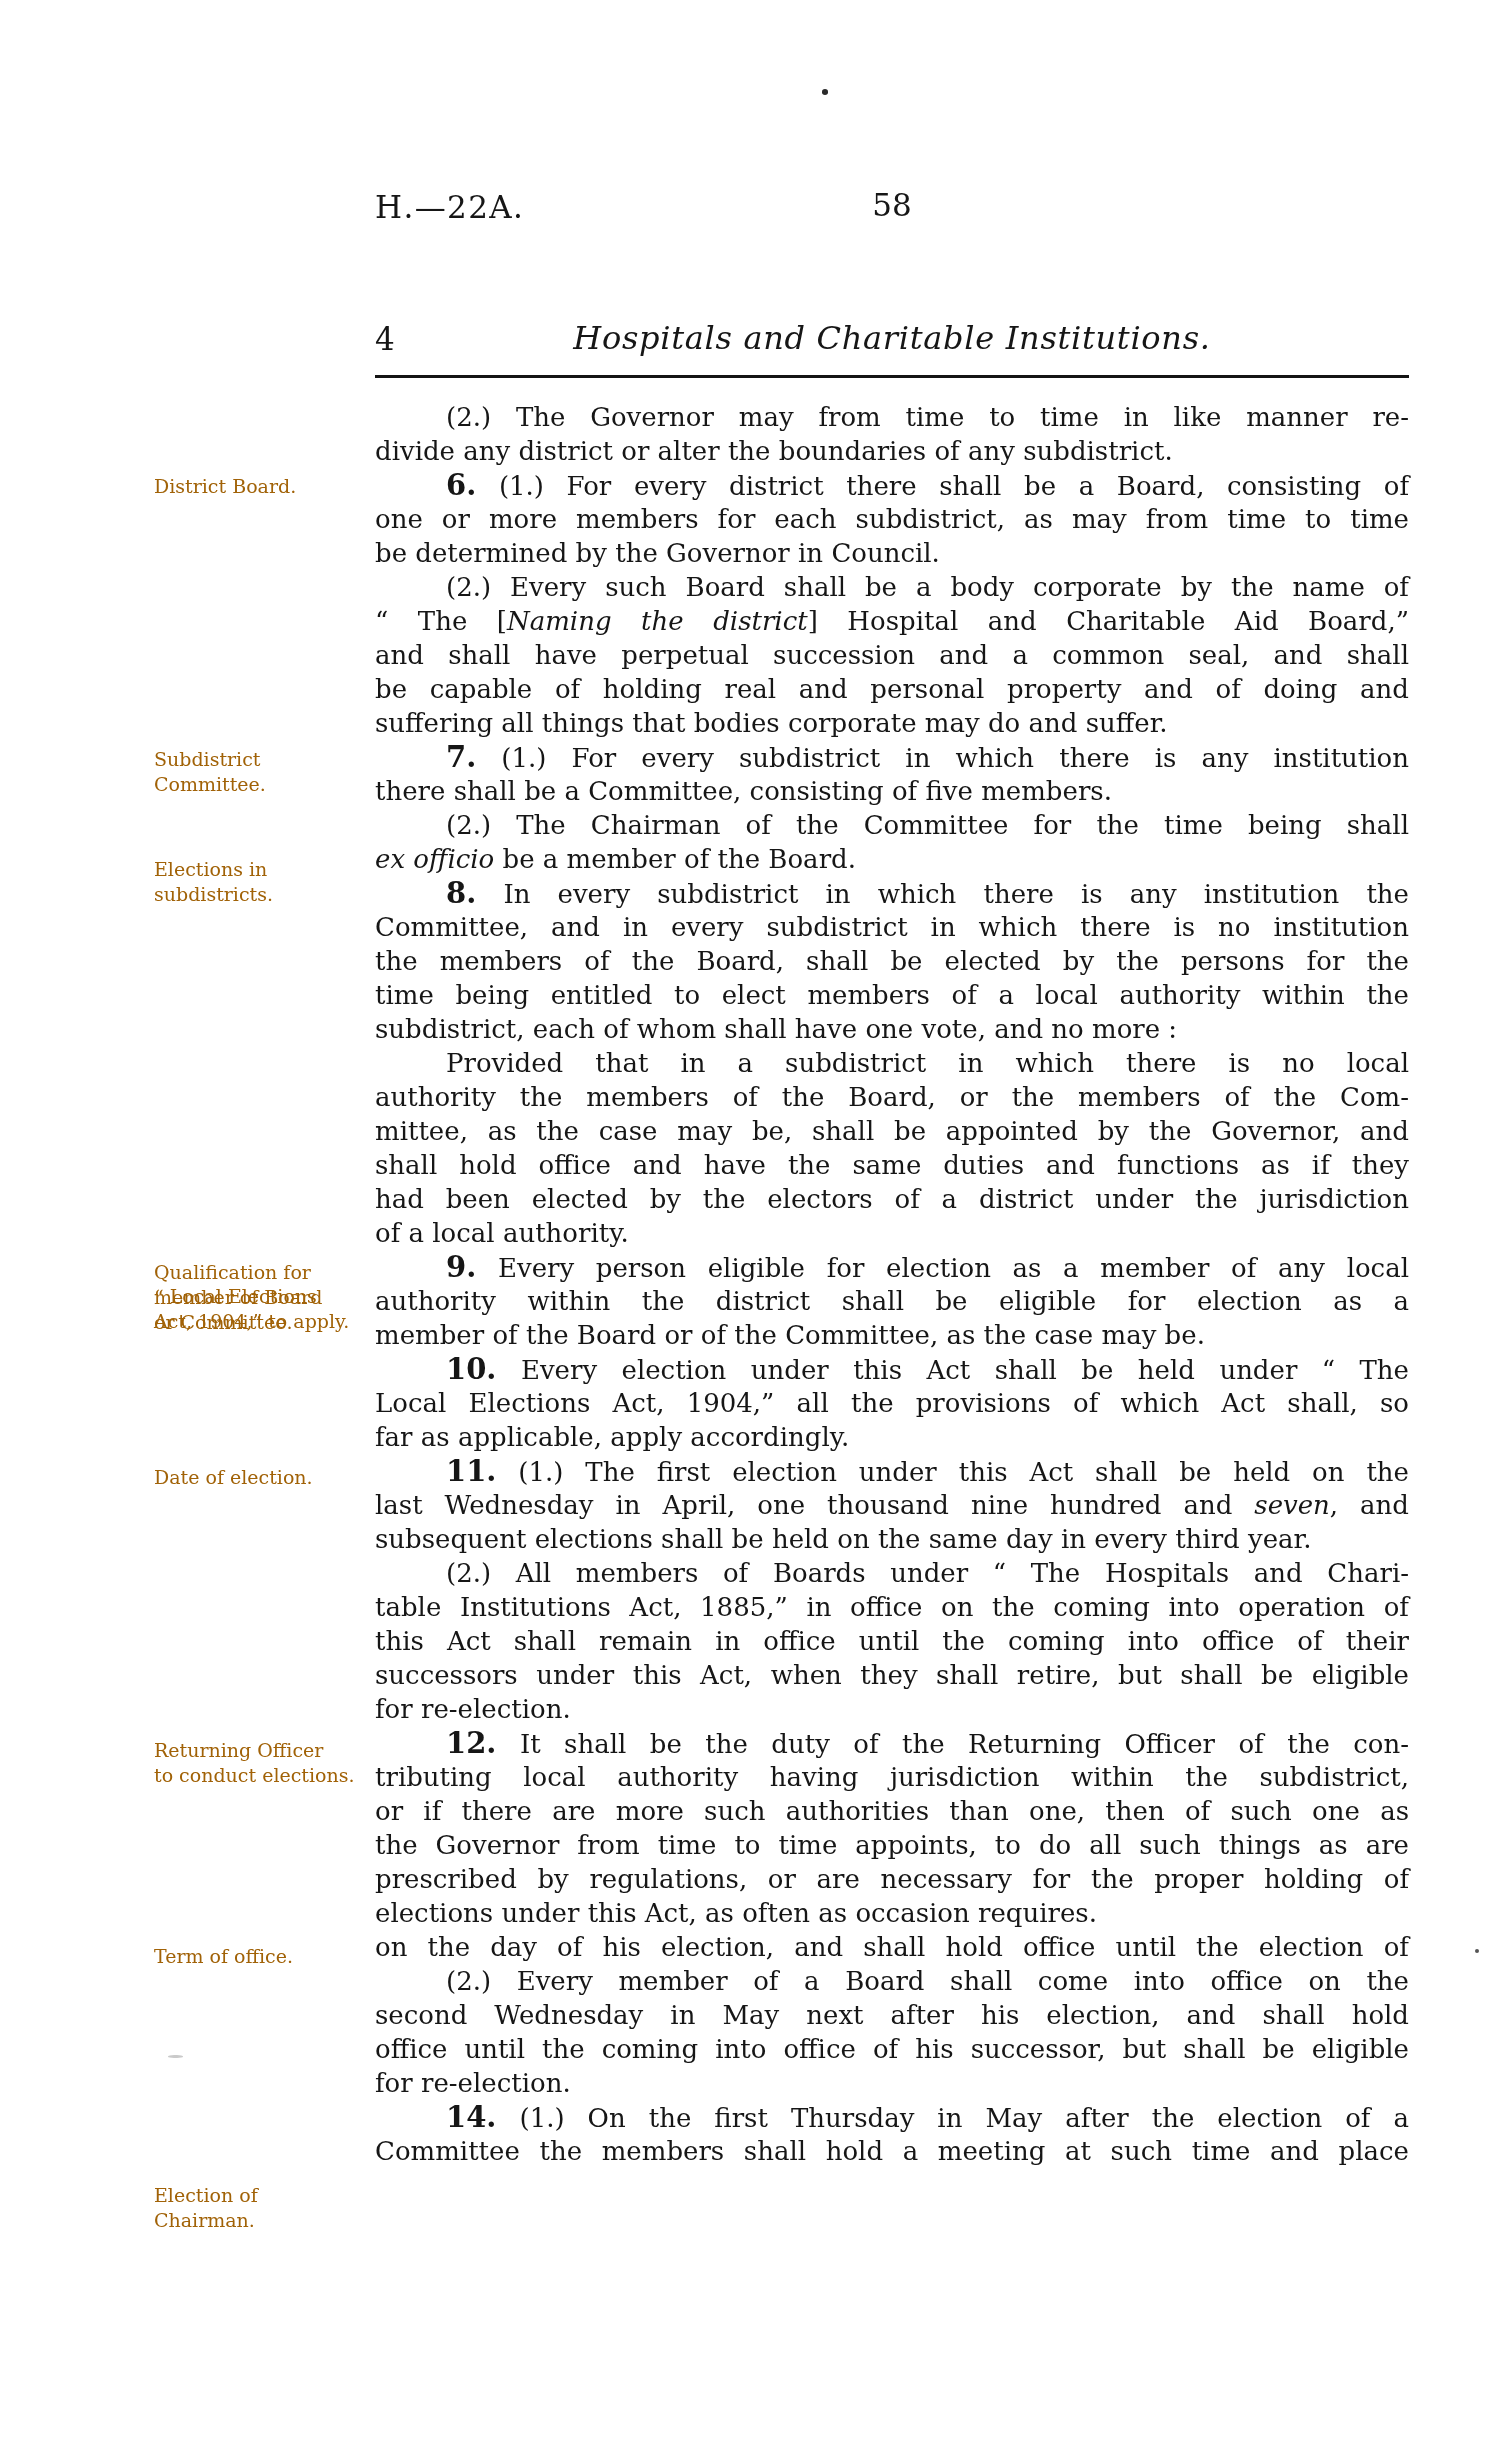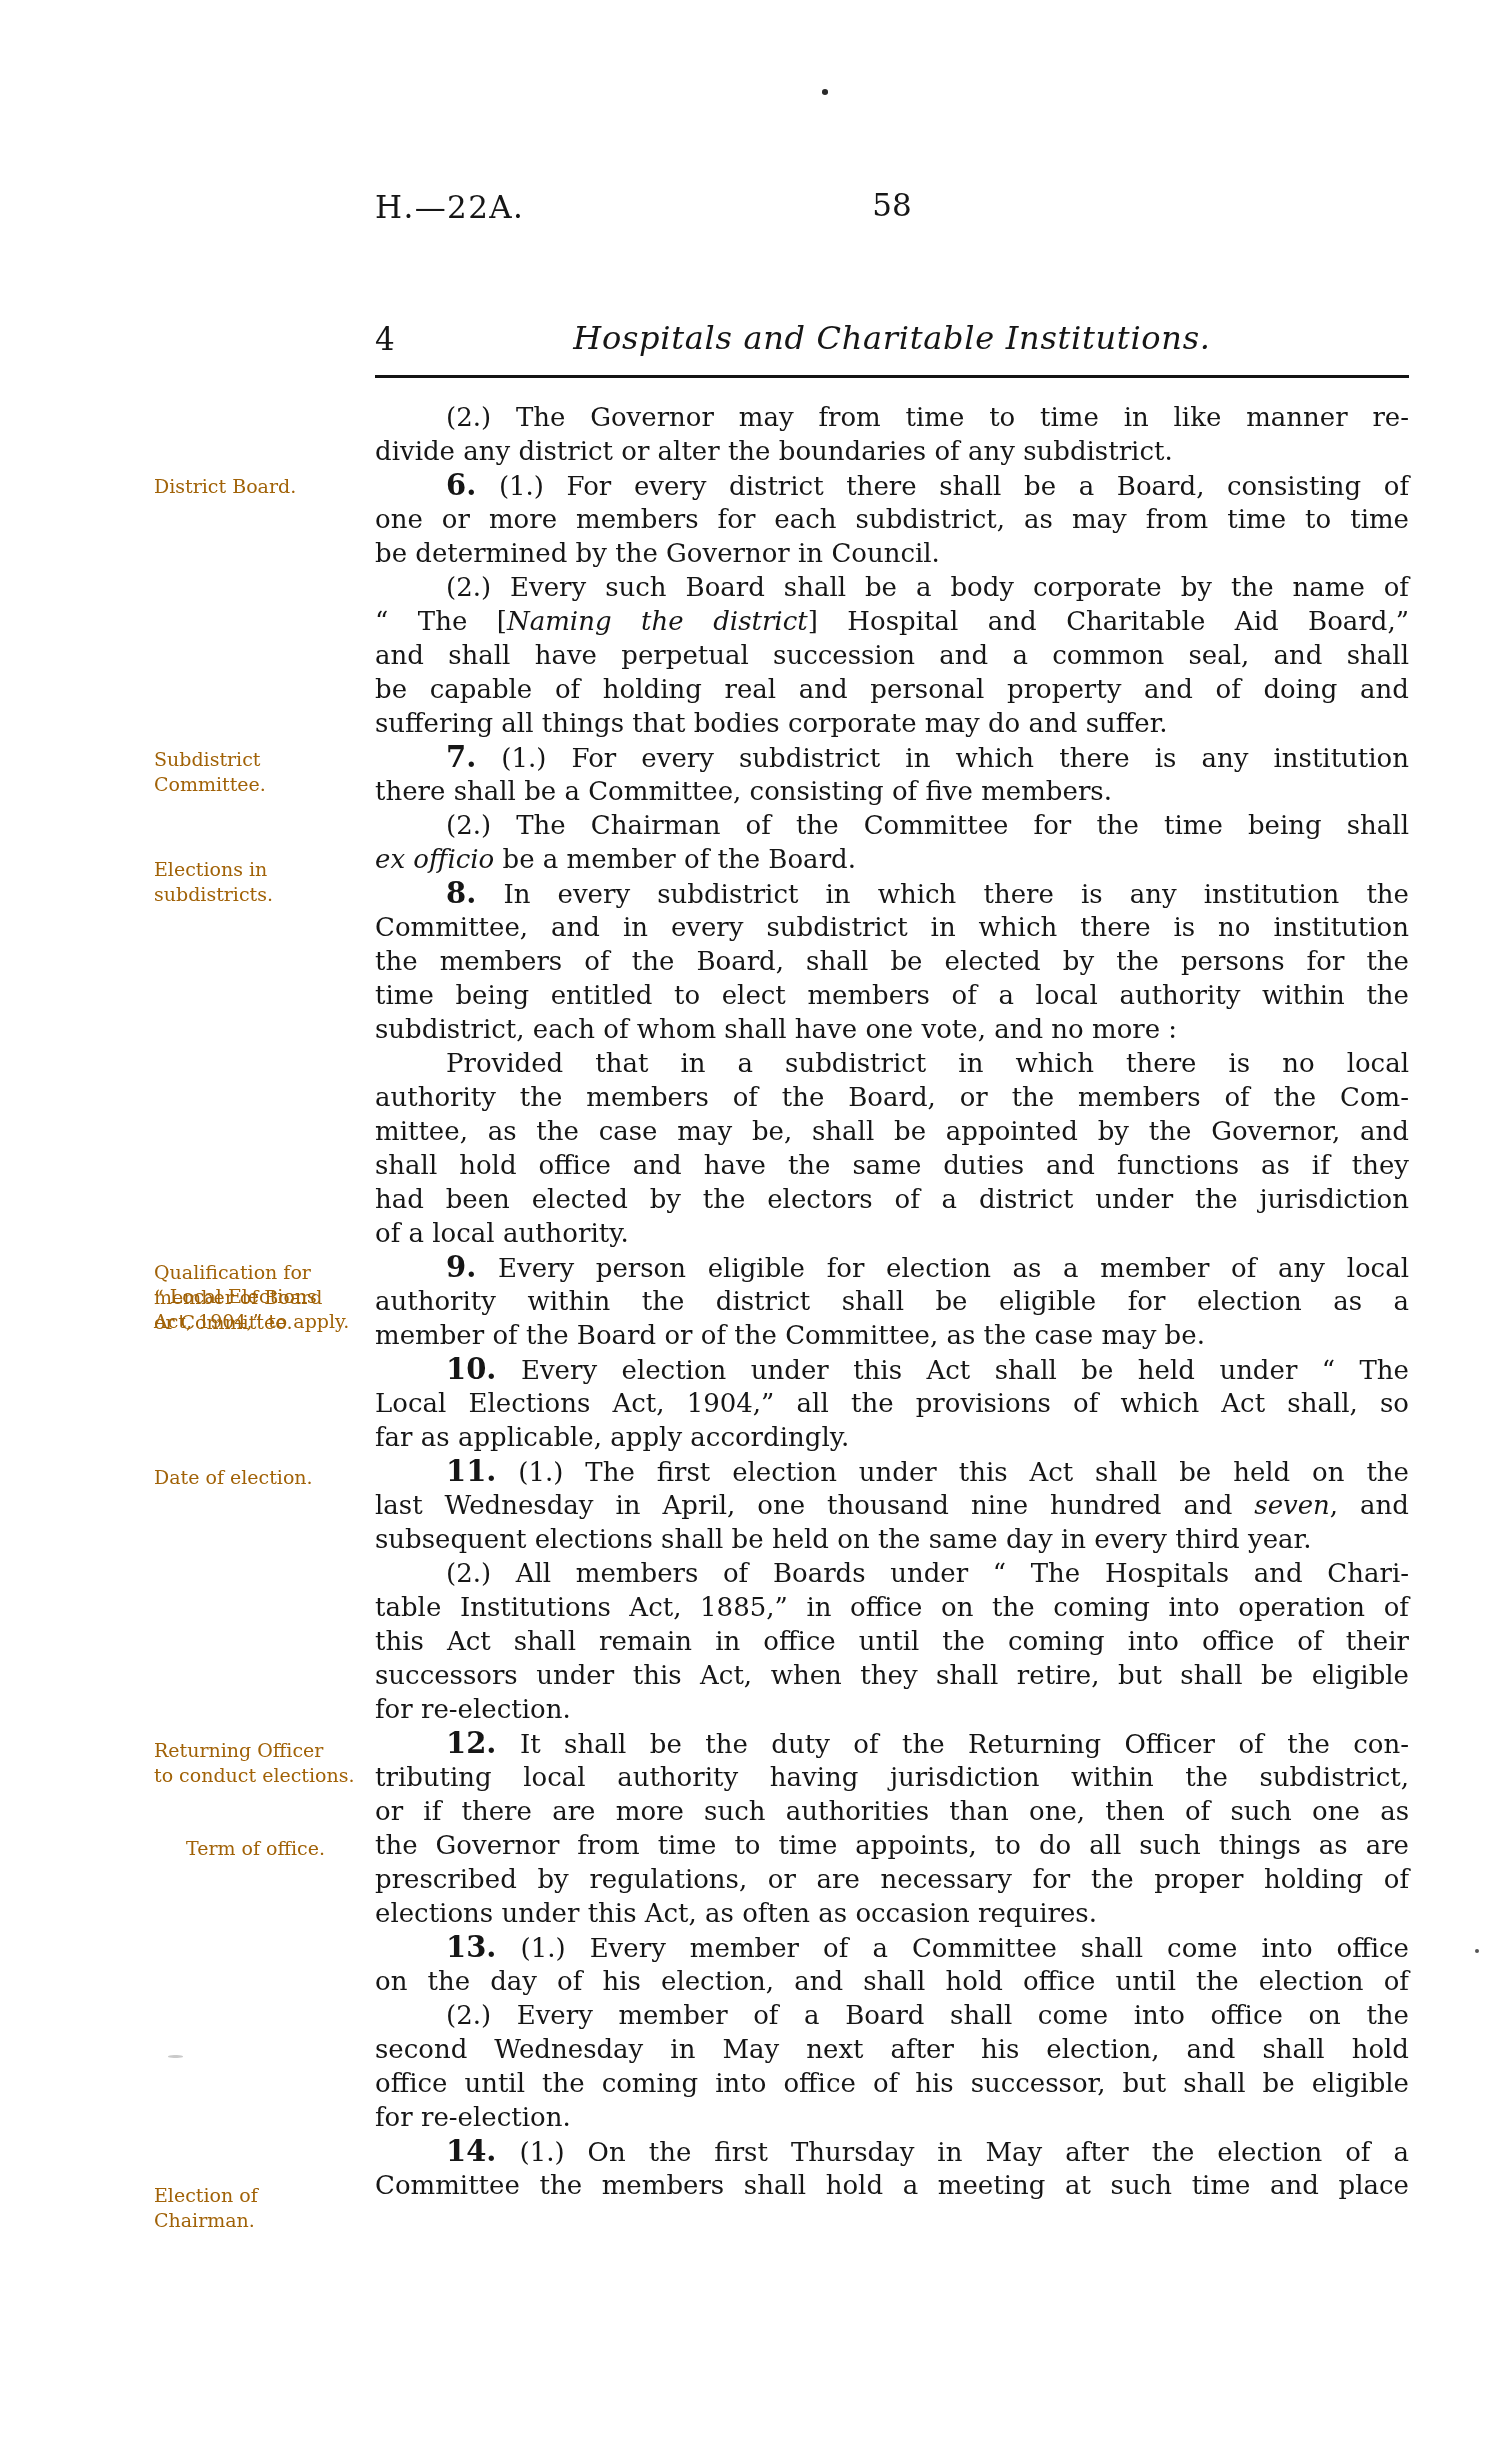--- a/index.html
+++ b/index.html
@@ -94,21 +94,21 @@
         <div>“ Local Elections</div>
         <div>Act, 1904,” to apply.</div>
       </div>
       <div class="note" style="top: 1465px;">
         <div>Date of election.</div>
       </div>
       <div class="note" style="top: 1738px;">
         <div>Returning Officer</div>
         <div>to conduct elections.</div>
       </div>
-      <div class="note" style="top: 1836px; margin-left: 32px;">
+      <div class="note" style="top: 1944px;">
         <div>Term of office.</div>
       </div>
       <div class="note" style="top: 2183px;">
         <div>Election of</div>
         <div>Chairman.</div>
       </div>
     </div>
 
   <div class="body">
       <div class="line jl ind"><span class="st-r">(2.) The Governor may from time to time in like manner re-</span></div>
@@ -149,21 +149,20 @@
       <div class="line jl"><span class="st-r">table Institutions Act, 1885,” in office on the coming into operation of</span></div>
       <div class="line jl"><span class="st-r">this Act shall remain in office until the coming into office of their</span></div>
       <div class="line jl"><span class="st-r">successors under this Act, when they shall retire, but shall be eligible</span></div>
       <div class="line ll"><span class="st-r">for re-election.</span></div>
       <div class="line jl ind"><span class="st-b">12.</span><span class="st-r"> It shall be the duty of the Returning Officer of the con-</span></div>
       <div class="line jl"><span class="st-r">tributing local authority having jurisdiction within the subdistrict,</span></div>
       <div class="line jl"><span class="st-r">or if there are more such authorities than one, then of such one as</span></div>
       <div class="line jl"><span class="st-r">the Governor from time to time appoints, to do all such things as are</span></div>
       <div class="line jl"><span class="st-r">prescribed by regulations, or are necessary for the proper holding of</span></div>
       <div class="line ll"><span class="st-r">elections under this Act, as often as occasion requires.</span></div>
-      <div class="line jl ind"><span class="st-b">13.</span><span class="st-r"> (1.) Every member of a Committee shall come into office</span></div>
       <div class="line jl"><span class="st-r">on the day of his election, and shall hold office until the election of</span></div>
       <div class="line jl ind"><span class="st-r">(2.) Every member of a Board shall come into office on the</span></div>
       <div class="line jl"><span class="st-r">second Wednesday in May next after his election, and shall hold</span></div>
       <div class="line jl"><span class="st-r">office until the coming into office of his successor, but shall be eligible</span></div>
       <div class="line ll"><span class="st-r">for re-election.</span></div>
       <div class="line jl ind"><span class="st-b">14.</span><span class="st-r"> (1.) On the first Thursday in May after the election of a</span></div>
       <div class="line jl"><span class="st-r">Committee the members shall hold a meeting at such time and place</span></div>
     </div>
 </div>
 

